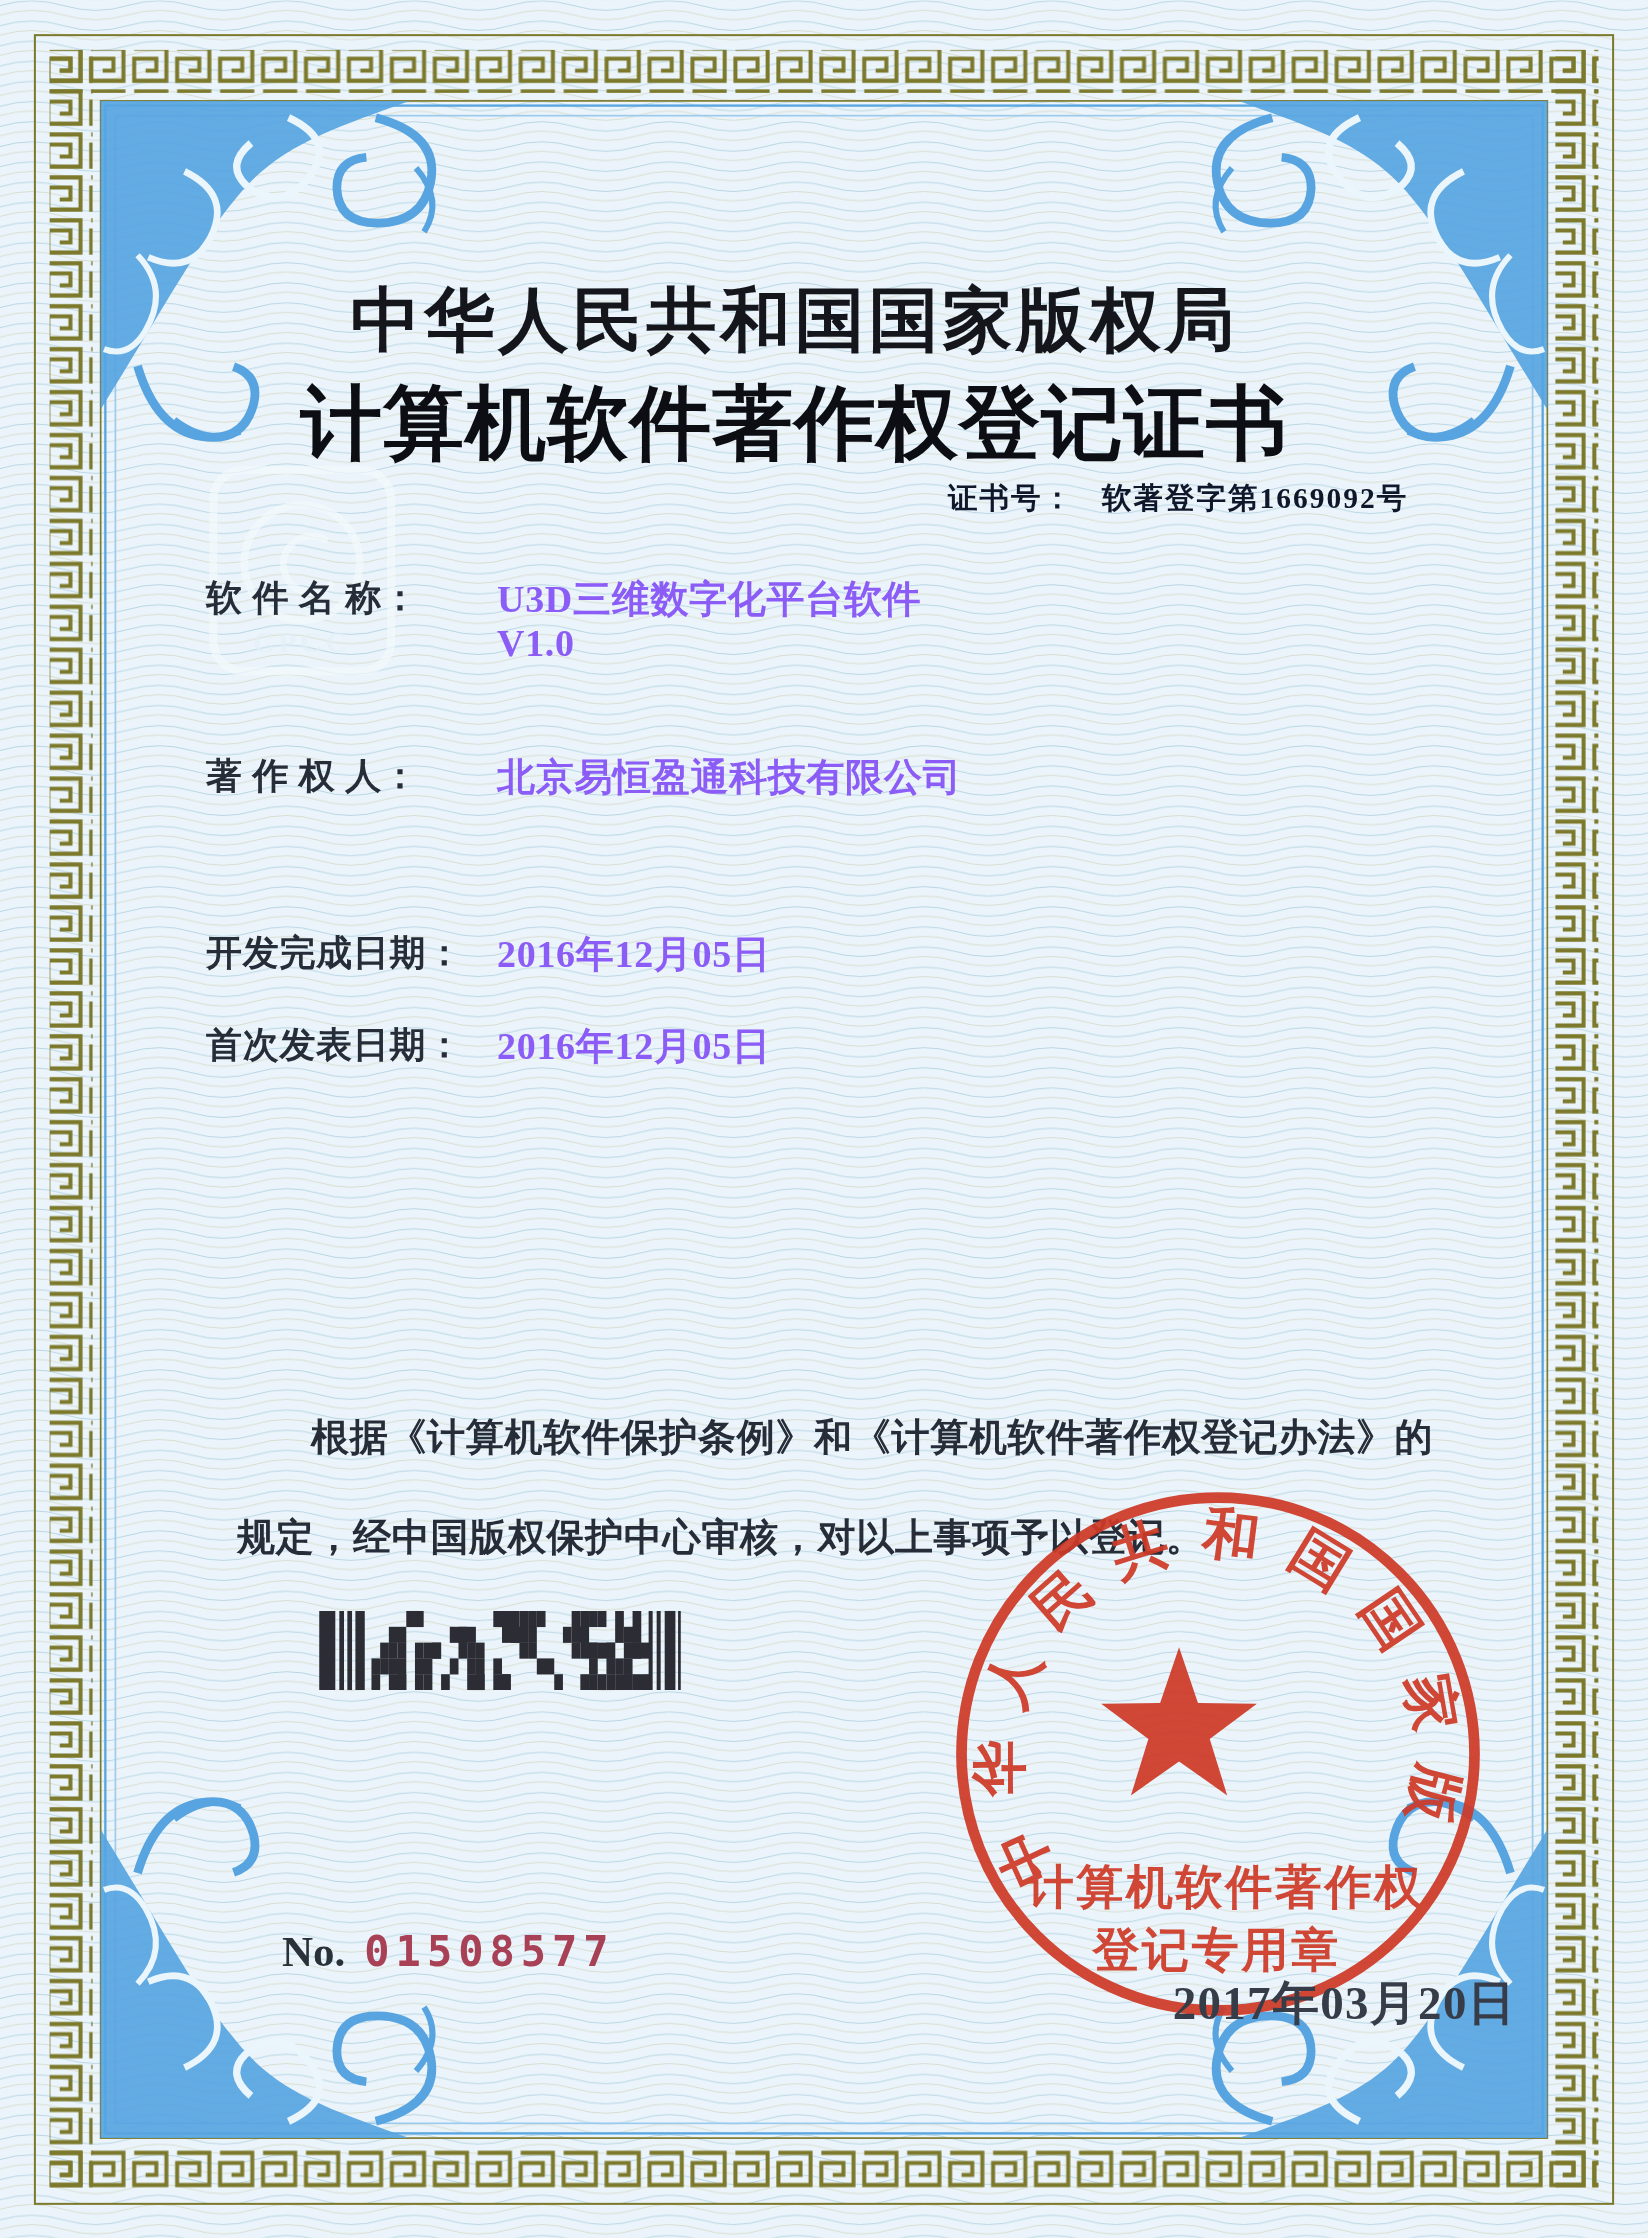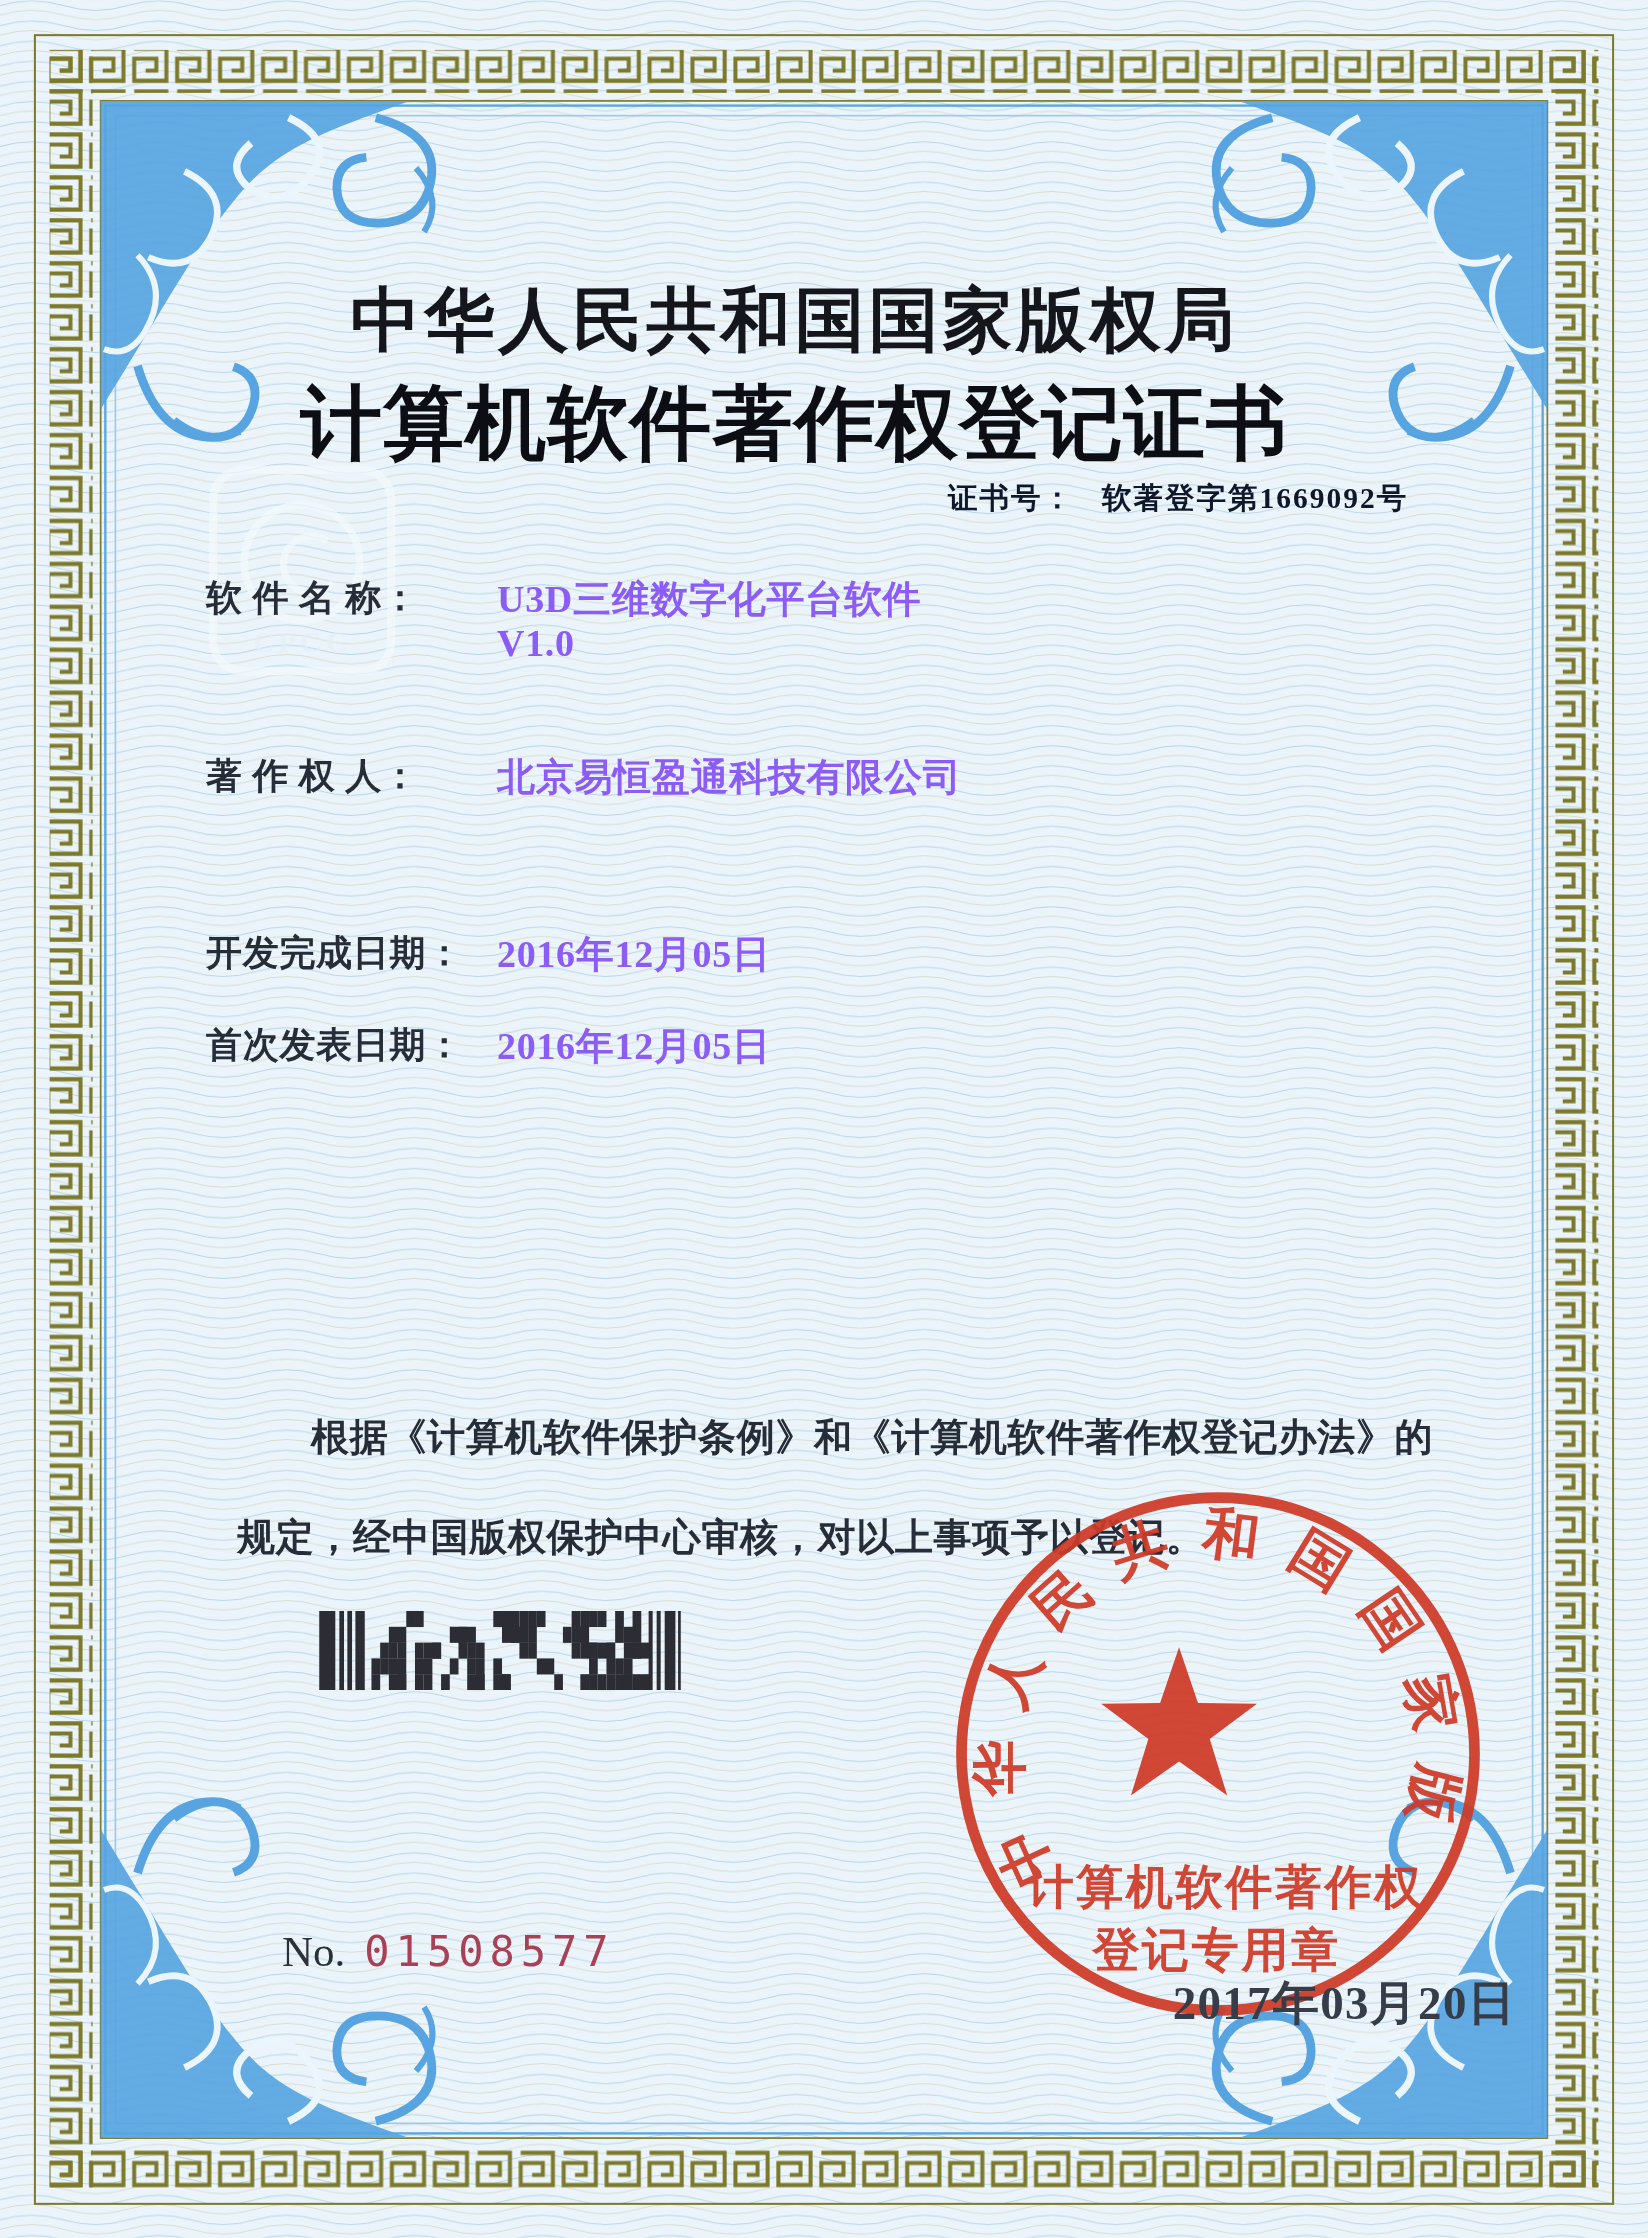--- a/index.html
+++ b/index.html
@@ -34,21 +34,21 @@
   }
   .stmt{
     left:205px;width:1221px;font-weight:700;font-size:38px;color:#262d38;
     letter-spacing:0.7px;line-height:1.2;white-space:nowrap;margin-left:32px;
   }
   .s1{text-indent:74px;}
   .issue-date{
     left:939px;top:1972px;width:577px;text-align:right;
     font-weight:700;font-size:47px;color:#363d49;letter-spacing:1.3px;white-space:nowrap;
   }
-  .serial{left:282px;top:1927px;white-space:nowrap;}
+  .serial{left:282px;top:1927px;white-space:nowrap;font-weight:bold;}
   .serial .no{font-family:"Liberation Serif",serif;font-size:43px;color:#2b3138;}
   .serial .num{
     font-family:"DejaVu Sans Mono",monospace;font-size:42px;color:#a84156;
     letter-spacing:6px;margin-left:19px;
   }
   .seal-svg{position:absolute;left:936px;top:1472px;width:564px;height:564px;}
   .bc-svg{position:absolute;left:319px;top:1611px;width:362px;height:79px;}
   text{font-family:"Liberation Serif",serif;}
 </style>
 </head>

